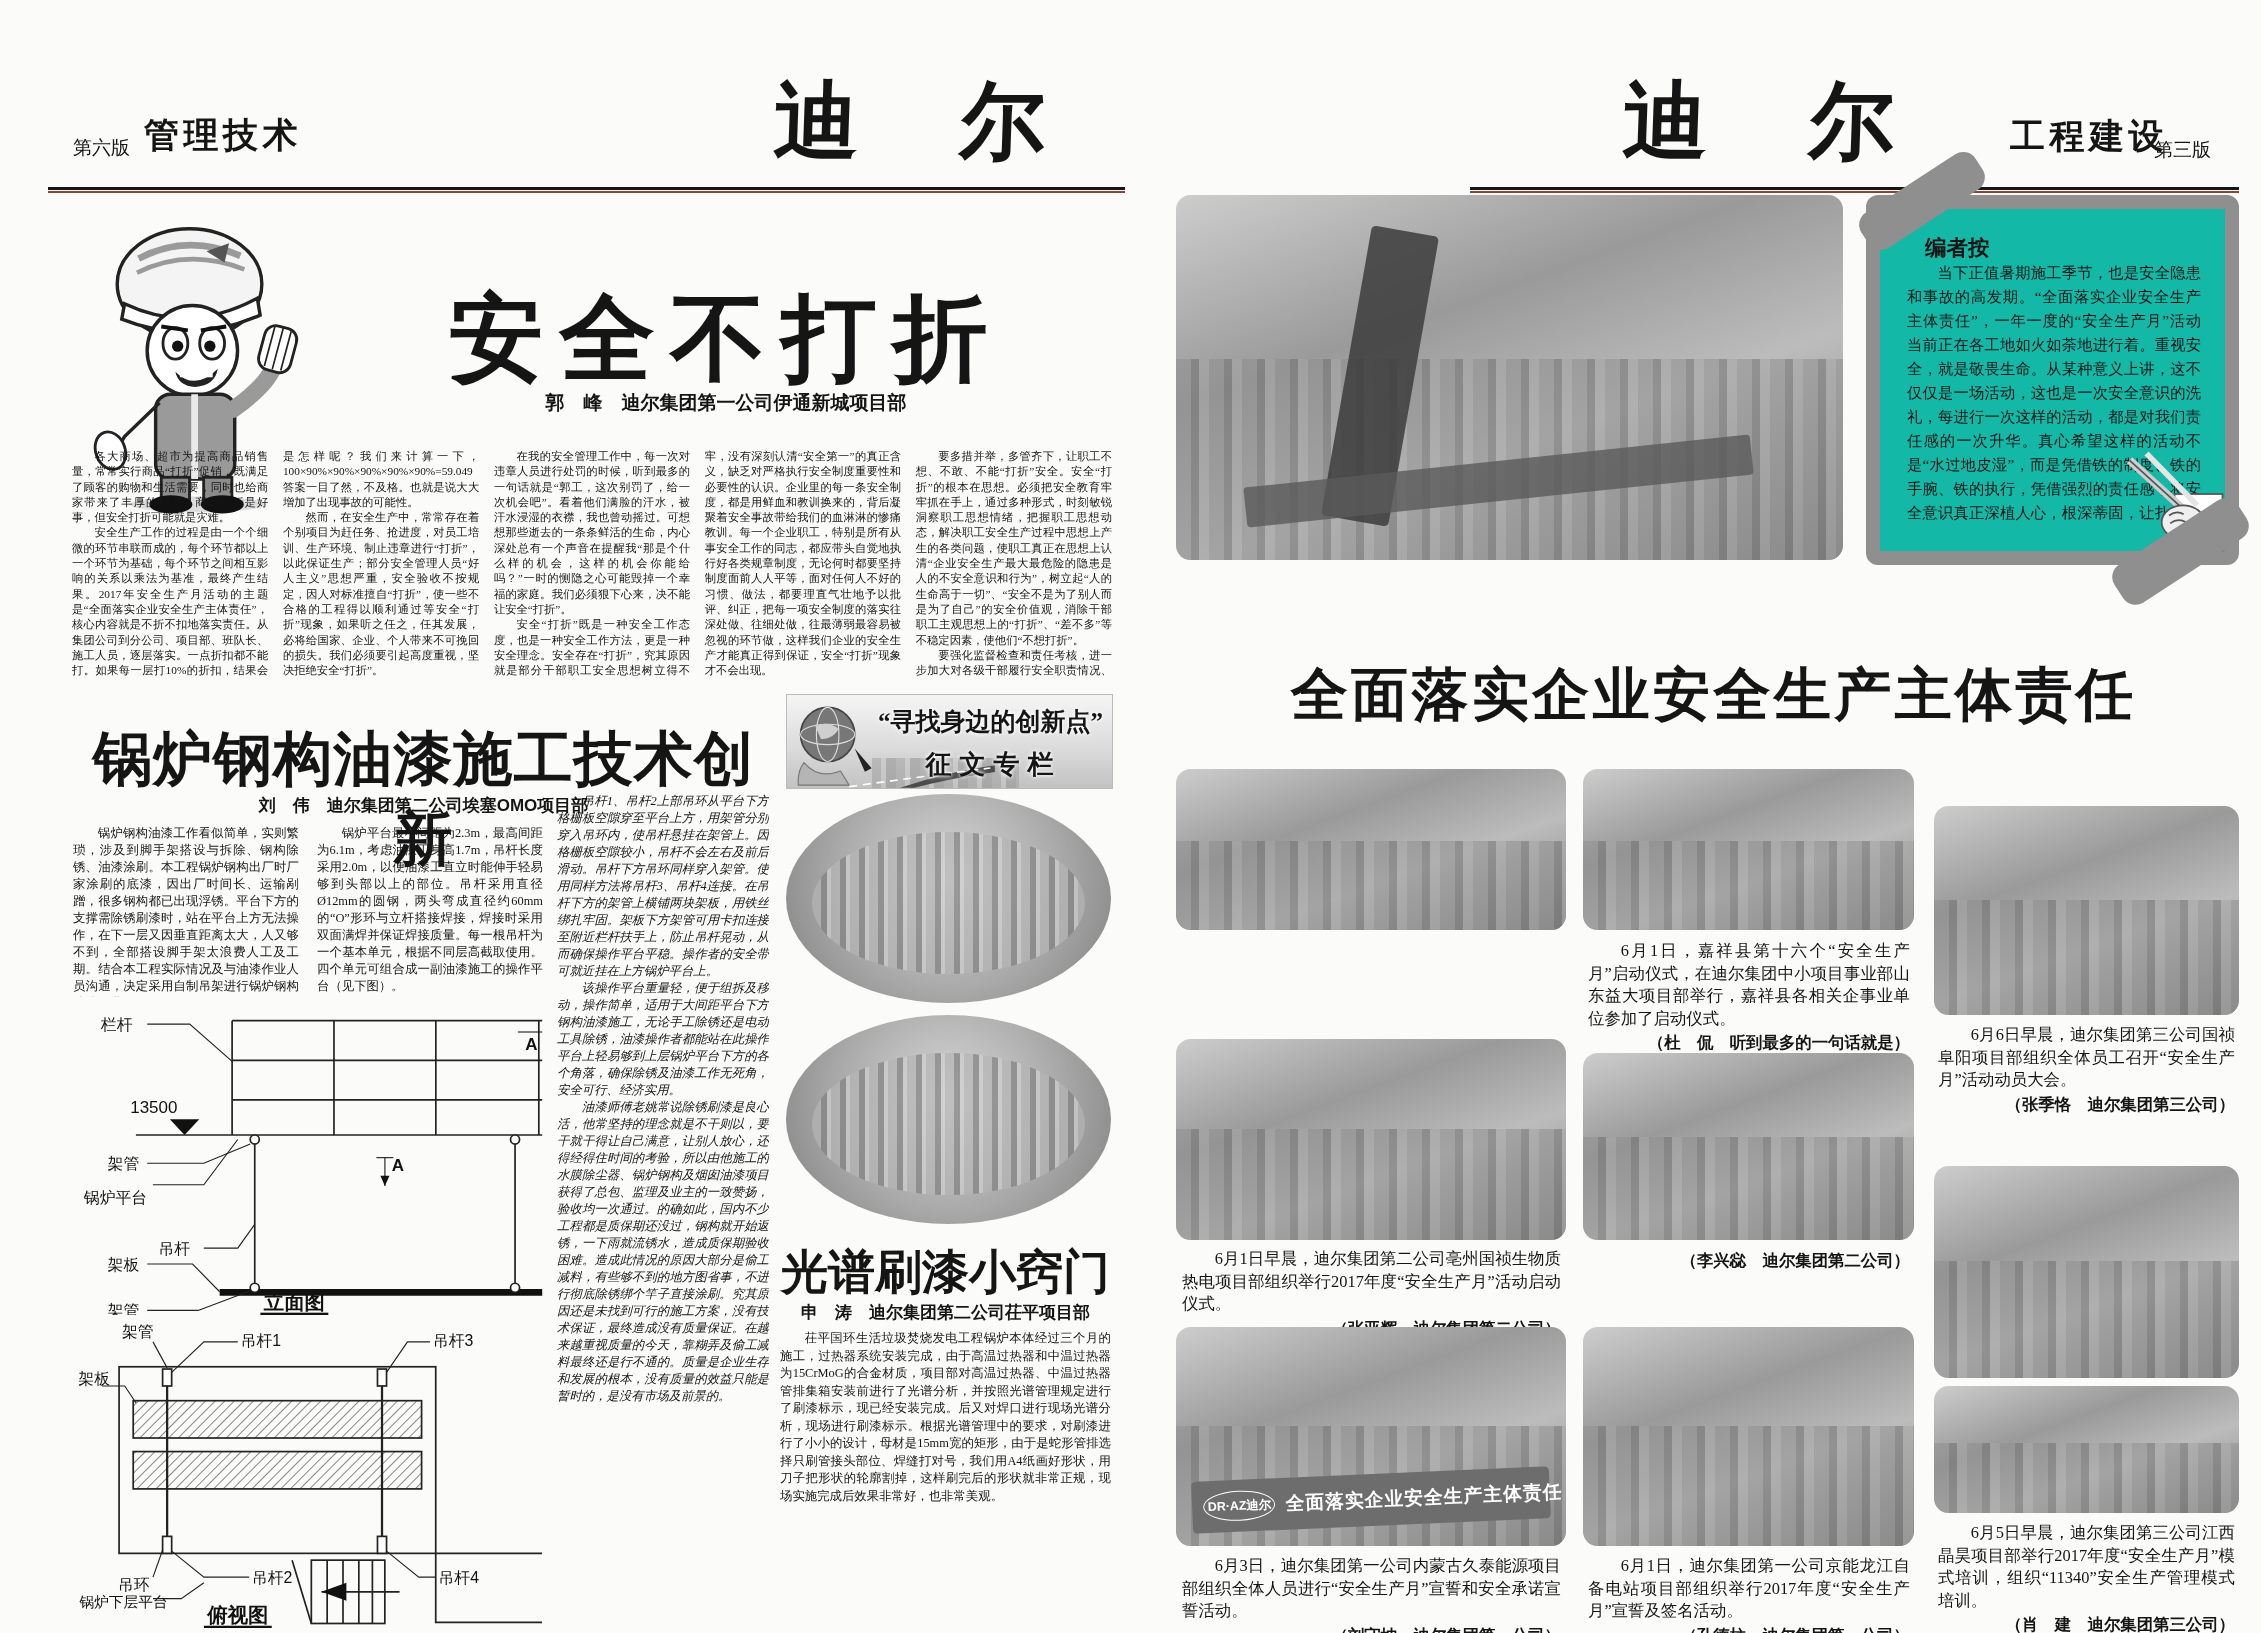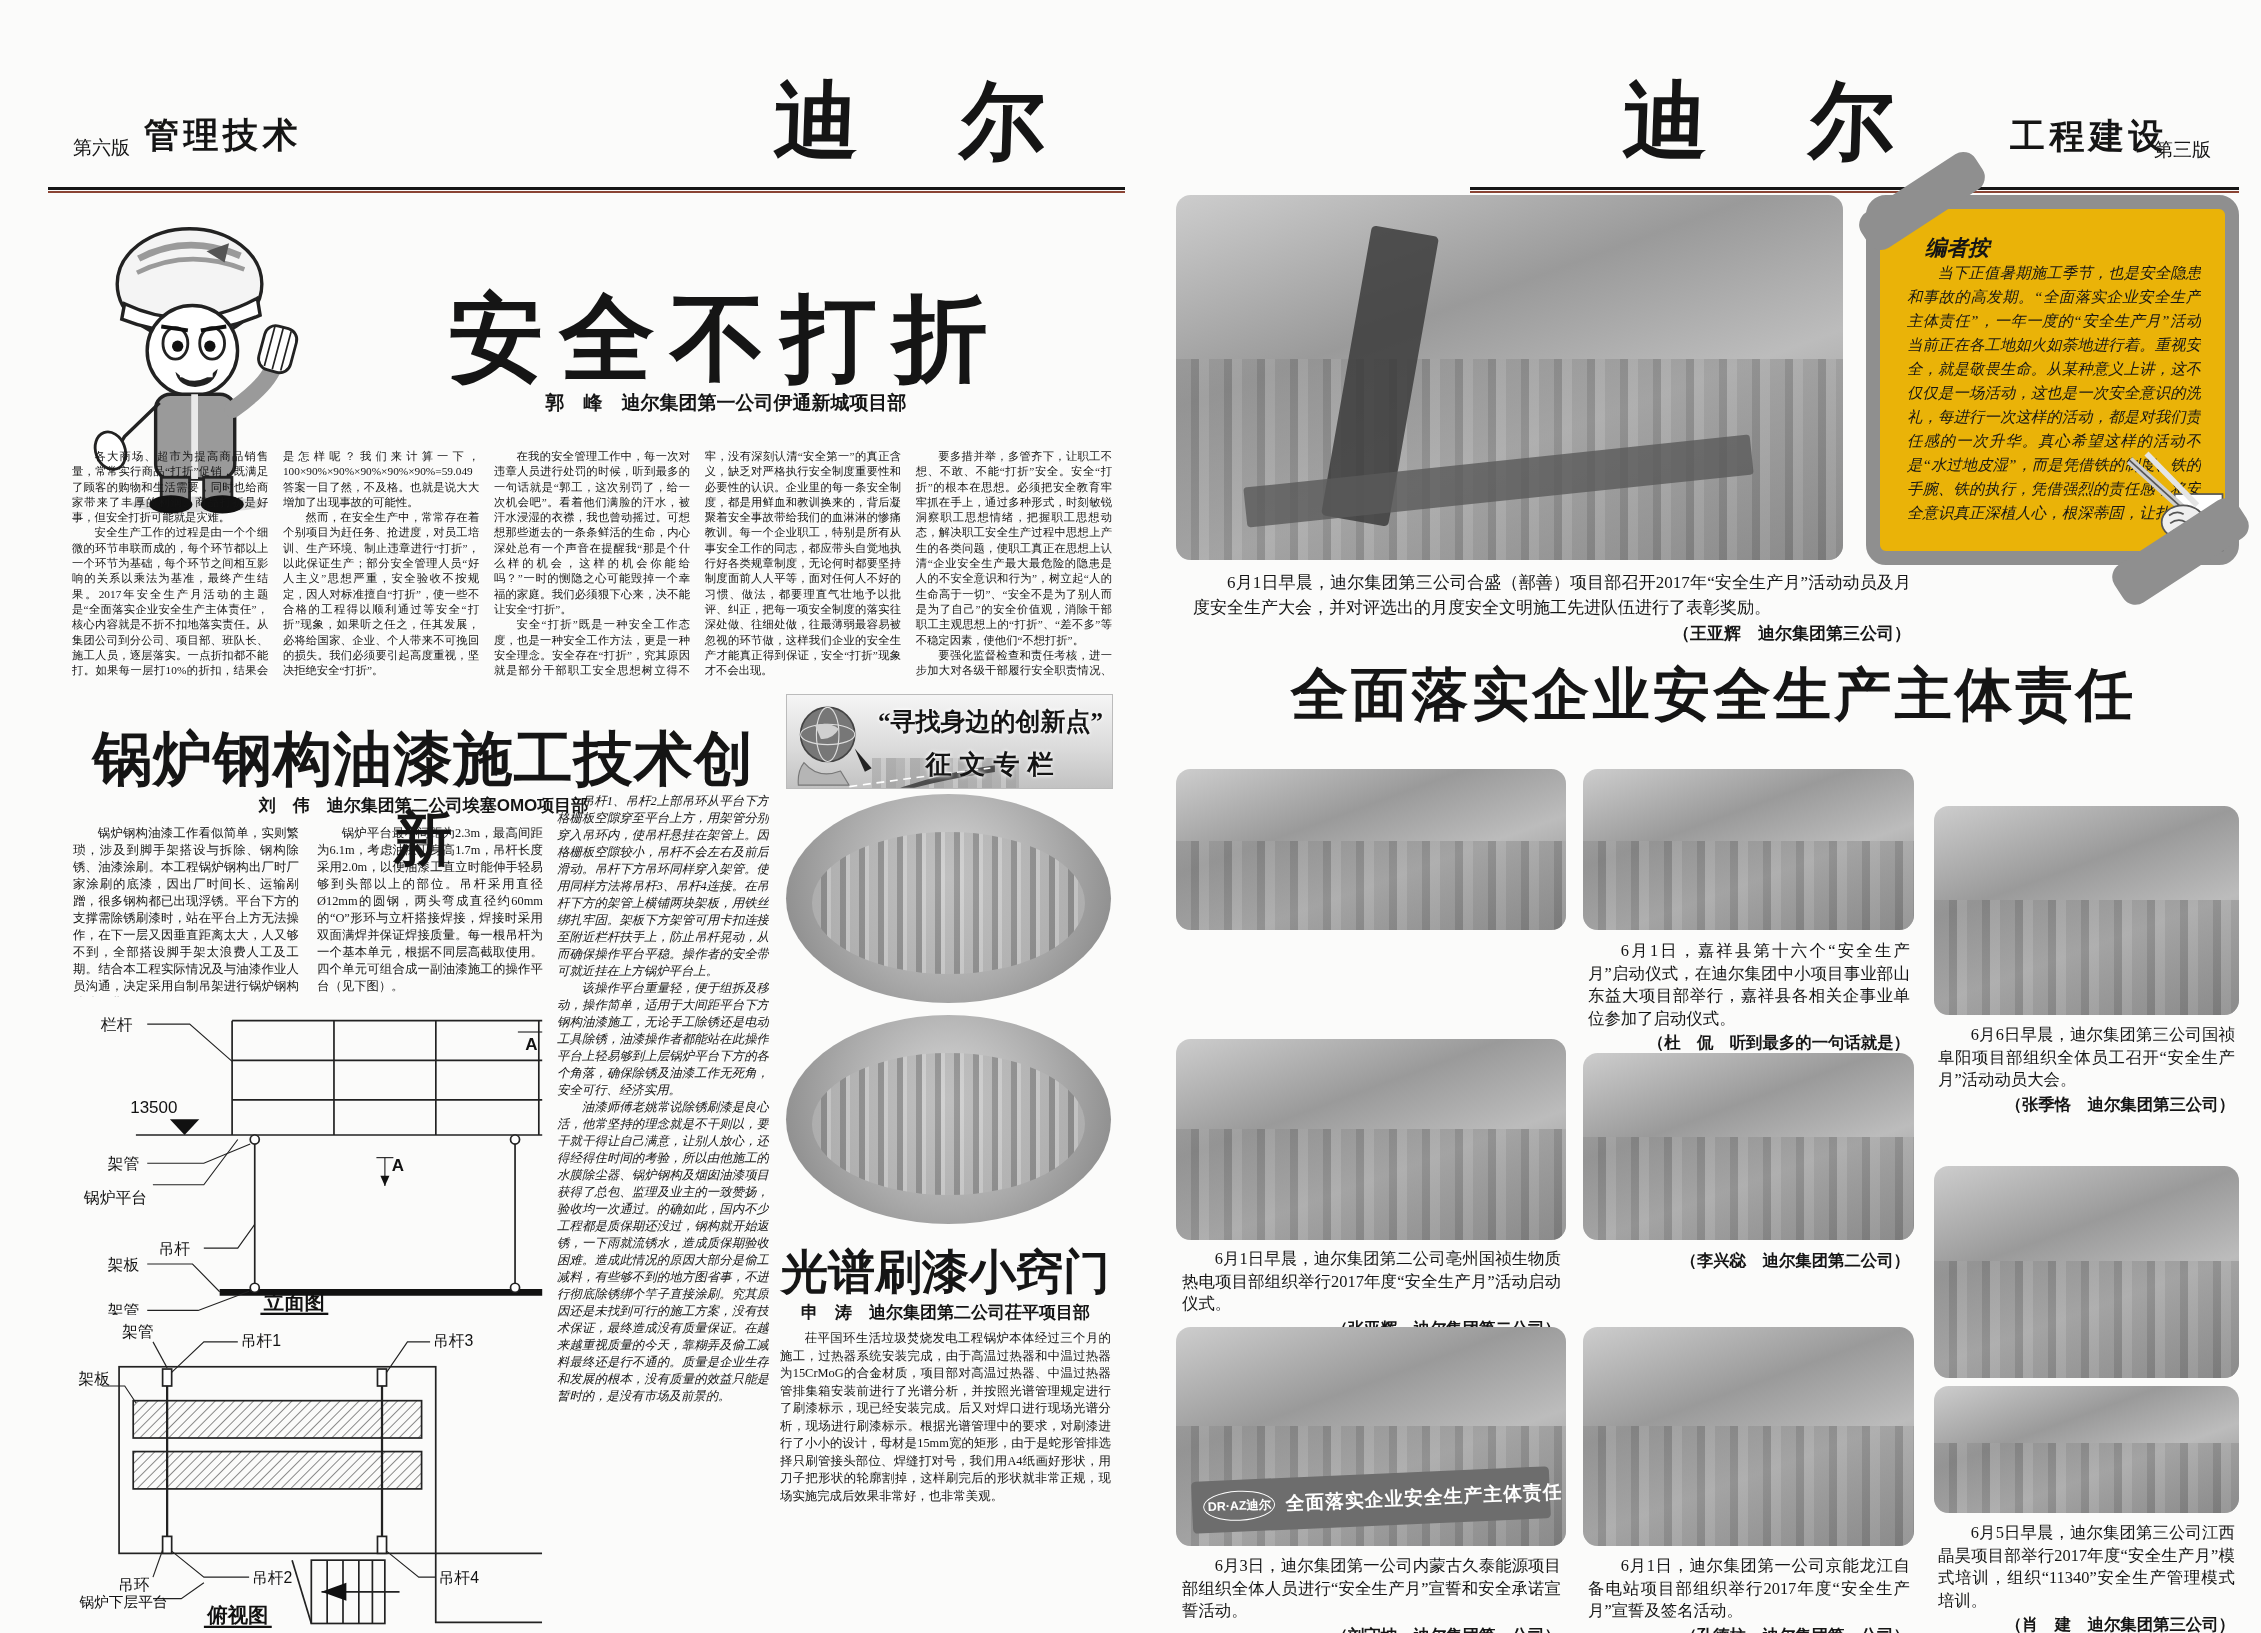--- a/index.html
+++ b/index.html
@@ -24,21 +24,21 @@
       opacity:.55;}
   .oval{border-radius:50%;background:
       radial-gradient(circle at 50% 40%,#d8d8d8 0%,#a9a9a9 55%,#7e7e7e 100%);overflow:hidden;}
   .oval .pipes{position:absolute;inset:18% 8% 14% 8%;
       background:repeating-linear-gradient(90deg,#b5b5b5 0 9px,#808080 9px 14.7px,#cfcfcf 14.7px 19px);
       border-radius:50%;opacity:.7;}
   .cap{font-size:16.4px;line-height:22.6px;}
   .cap p{margin:0;text-indent:2em;}
   .credit{font-family:"Liberation Sans","DejaVu Sans",sans-serif;font-weight:bold;
           text-align:right;font-size:16.4px;margin-top:1.1px;}
-  .scroll{border:14.7px solid #8f8f8f;border-radius:20px;background:#eab308;box-sizing:border-box;font-style:italic;}
+  .scroll{border:14.7px solid #8f8f8f;border-radius:12px;background:#14b8a6;box-sizing:border-box;}
   .scroll::before{content:"";position:absolute;top:-29px;left:-26px;width:136px;height:42px;
       background:#8f8f8f;border-radius:14.7px;transform:rotate(-33deg);}
   .scroll::after{content:"";position:absolute;bottom:-22.6px;right:-29px;width:147px;height:45px;
       background:#8f8f8f;border-radius:14.7px;transform:rotate(-33deg);}
   .note-title{font-weight:bold;font-size:21.5px;font-family:"Liberation Sans","DejaVu Sans",sans-serif;}
   .note-text{font-size:15.3px;line-height:24px;}
   .note-text p{margin:0;text-indent:2em;}
   .bannerbox{background:linear-gradient(180deg,#f5f5f5 0%,#dcdcdc 55%,#c2c2c2 100%);
       border:0.6px solid #bbb;overflow:hidden;}
   .brush{font-weight:900;font-family:"Liberation Serif","DejaVu Serif",serif;
@@ -256,24 +256,20 @@
   <div class="abs sans" style="left:879px;top:113px;font-size:35px;font-weight:900;letter-spacing:4.5px;">工程建设</div>
   <div class="abs" style="left:1023px;top:137px;font-size:19px;">第三版</div>
   <div class="abs rule" style="left:339px;top:187px;width:769px;"></div>
   <div class="abs rule2" style="left:339px;top:191px;width:769px;"></div>
 
   <div class="abs ph" style="left:45px;top:195px;width:667px;height:365px;">
     <div class="crowd"></div>
     <div class="abs" style="left:170px;top:34px;width:68px;height:294px;background:#3c3c3c;transform:rotate(10deg);opacity:.85;border-radius:4.5px;"></div>
     <div class="abs" style="left:68px;top:266px;width:509px;height:40px;background:#5a5a5a;transform:rotate(-6deg);opacity:.8;border-radius:3.4px;"></div>
   </div>
-  <div class="abs cap just" style="left:62px;top:570px;width:718px;font-size:17px;line-height:25px;">
-    <p>6月1日早晨，迪尔集团第三公司合盛（鄯善）项目部召开2017年“安全生产月”活动动员及月度安全生产大会，并对评选出的月度安全文明施工先进队伍进行了表彰奖励。</p>
-    <div class="credit" style="font-size:17px;">（王亚辉　迪尔集团第三公司）</div>
-  </div>
 
   <div class="abs scroll" style="left:735px;top:195px;width:373px;height:370px;">
     <div class="note-title abs" style="left:45px;top:24px;">编者按</div>
     <div class="note-text just abs" style="left:27px;top:52px;width:294px;height:266px;overflow:hidden;">
         <p>当下正值暑期施工季节，也是安全隐患和事故的高发期。“全面落实企业安全生产主体责任”，一年一度的“安全生产月”活动当前正在各工地如火如荼地进行着。重视安全，就是敬畏生命。从某种意义上讲，这不仅仅是一场活动，这也是一次安全意识的洗礼，每进行一次这样的活动，都是对我们责任感的一次升华。真心希望这样的活动不是“水过地皮湿”，而是凭借铁的制度、铁的手腕、铁的执行，凭借强烈的责任感，将安全意识真正深植人心，根深蒂固，让扎实有效的安全工作为生产护航，为生命护航。</p>
       </div>
     <svg width="124" height="107" viewBox="0 0 220 190" style="position:absolute;right:-5.7px;bottom:-4.5px;">
       <rect x="120" y="80" width="85" height="100" fill="#fff" stroke="#555" stroke-width="3"></rect>
       <line x1="40" y1="20" x2="150" y2="120" stroke="#cfcfcf" stroke-width="14"></line>
       <line x1="40" y1="20" x2="150" y2="120" stroke="#555" stroke-width="3" fill="none"></line>

